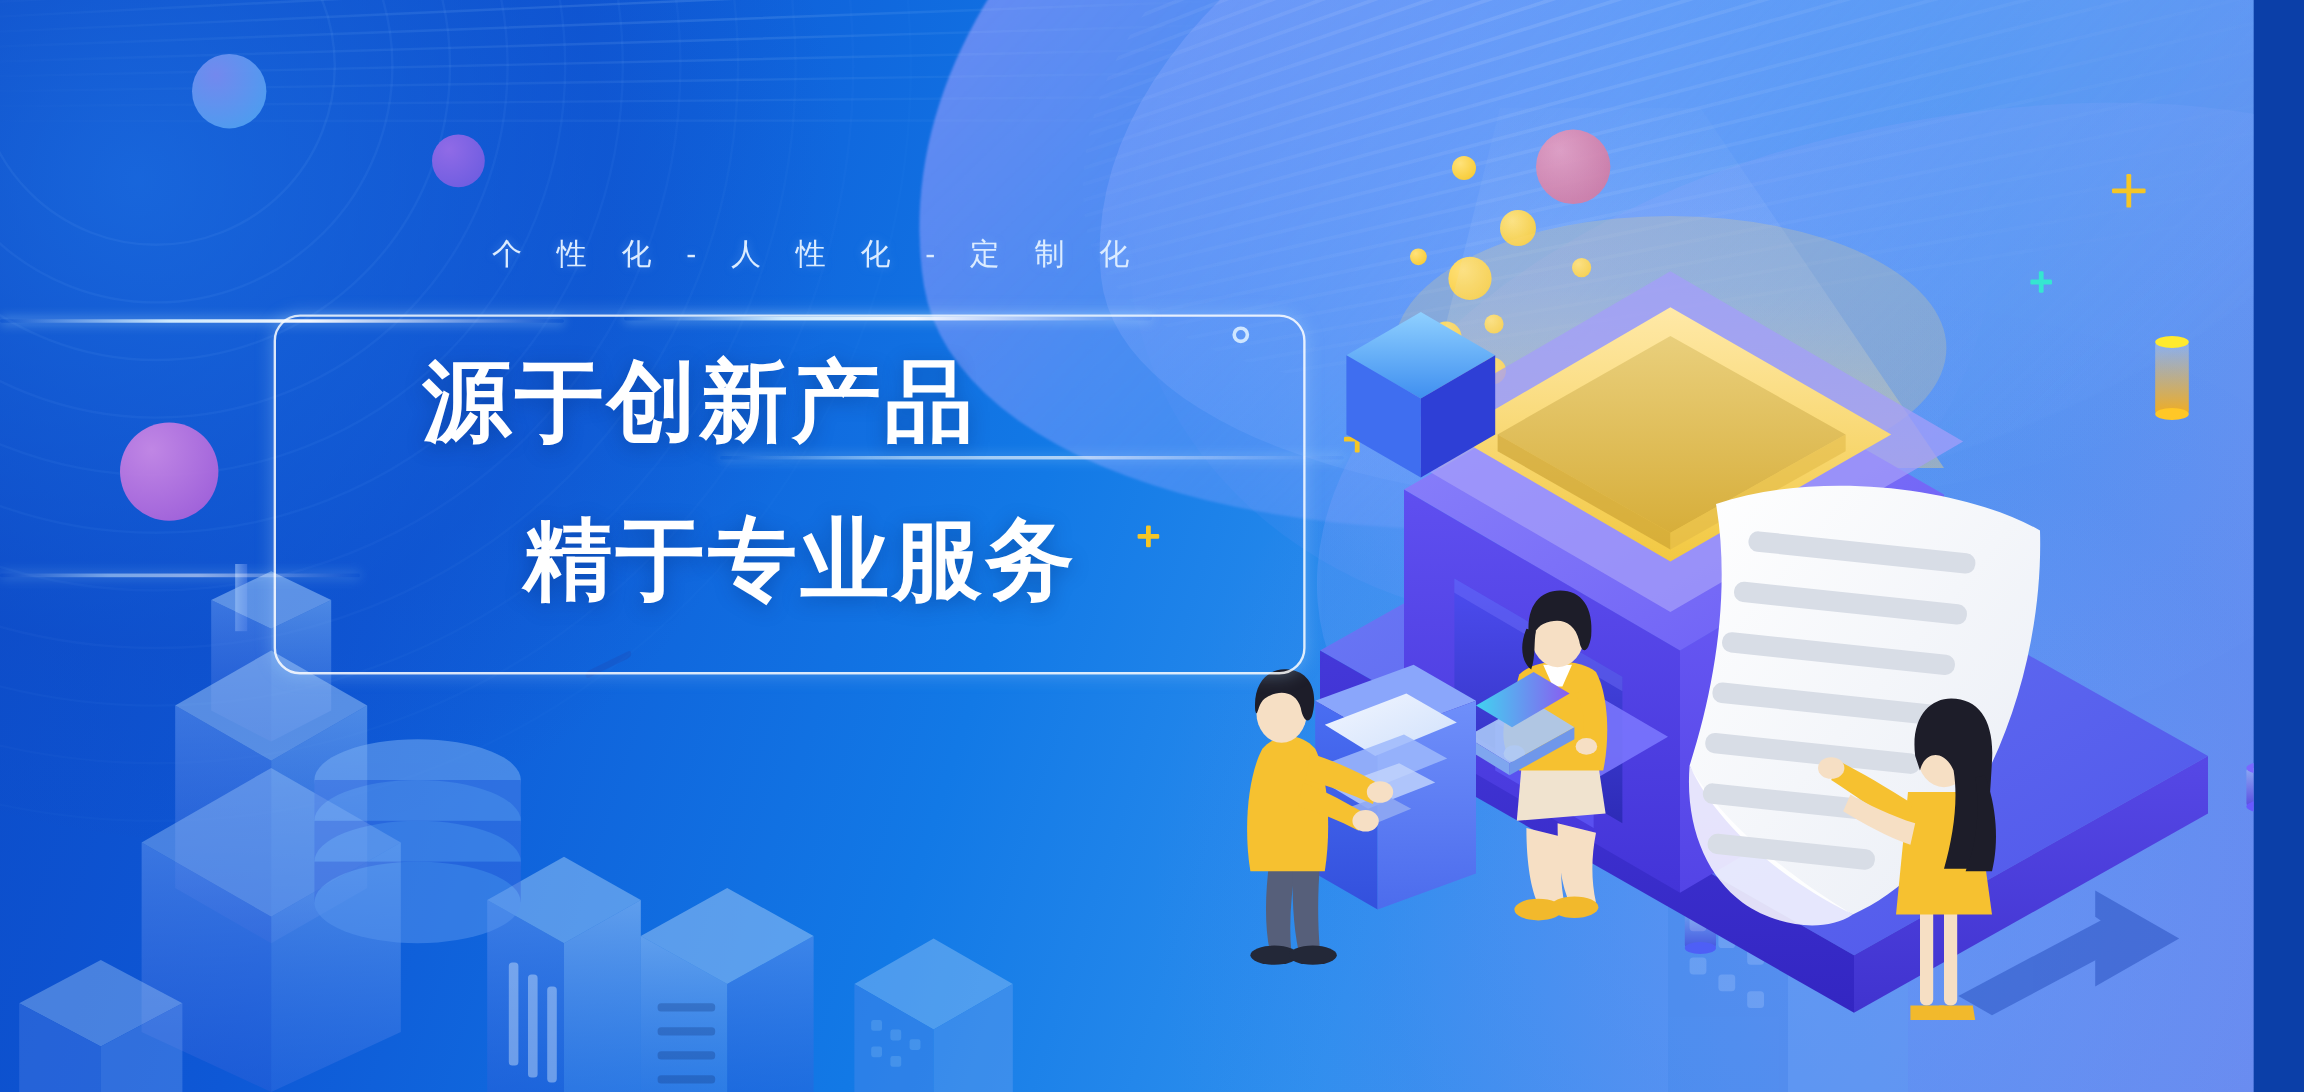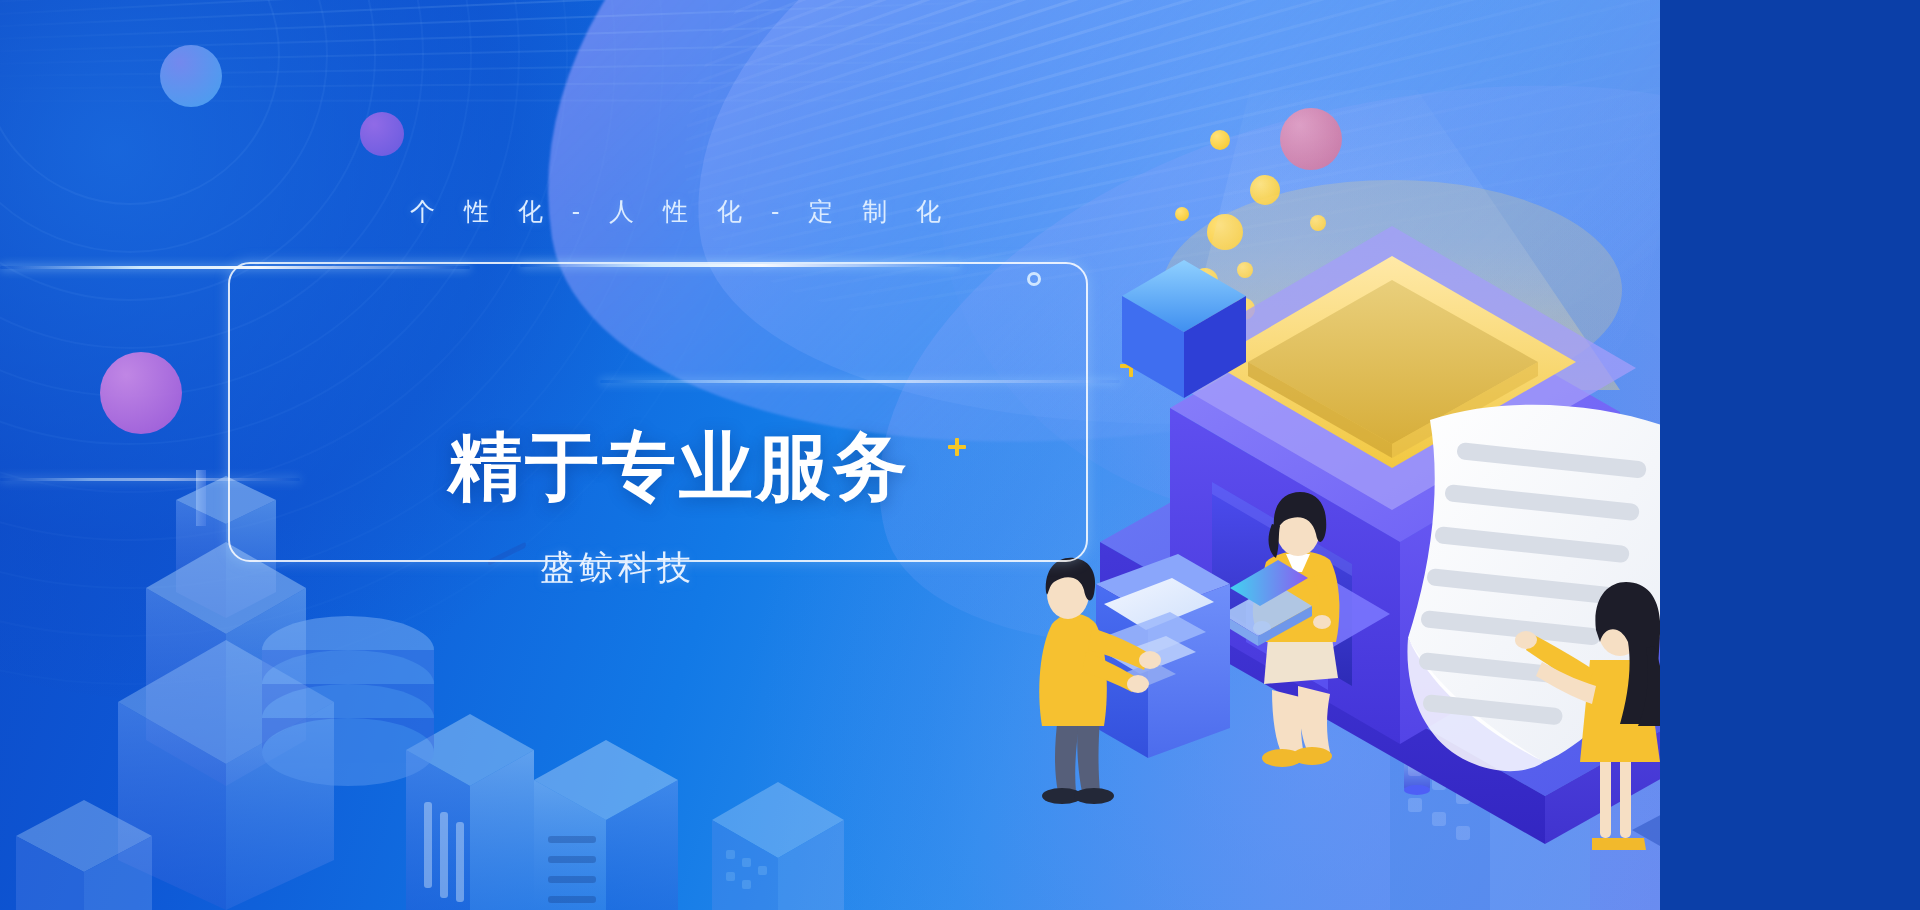--- a/index.html
+++ b/index.html
@@ -1,20 +1,20 @@
 <!DOCTYPE html>
 <html><head>
 <meta charset="utf-8">
 <style>
   html,body{margin:0;padding:0;background:#0b3fa8;}
   *{box-sizing:border-box;}
   body{font-family:"Liberation Sans","DejaVu Sans",sans-serif;}
 
   .banner{
-    position:relative;width:1660px;height:910px;overflow:hidden;
+    position:relative;width:1878px;height:910px;overflow:hidden;
     background:linear-gradient(108deg,#0b47c4 0%,#0e58d6 22%,#1279e6 46%,#2e90ee 64%,#4f92ef 80%,#6f8ef0 100%);
   }
 
   
   .bg-layer{position:absolute;inset:0;pointer-events:none;}
 
   .glow-tl{
     position:absolute;left:-380px;top:-300px;width:1100px;height:1000px;border-radius:50%;
     background:radial-gradient(circle at 45% 45%, rgba(28,110,225,.75) 0%, rgba(17,78,200,.35) 48%, rgba(13,62,178,0) 72%);
   }
@@ -108,21 +108,21 @@
     position:absolute;left:410px;top:195px;width:520px;
     color:#dcecff;font-size:25px;letter-spacing:11px;font-weight:400;white-space:nowrap;
     text-shadow:0 0 8px rgba(120,180,255,.45);
   }
 
   .head-1,.head-2{
     position:absolute;color:#ffffff;font-weight:700;font-size:74px;letter-spacing:3px;
     white-space:nowrap;text-shadow:0 3px 16px rgba(5,45,120,.40);
   }
   .head-1{left:352px;top:286px;}
-  .head-2{left:448px;top:418px;}
+  .head-2{left:436px;top:418px;}
 
   .brand{
     position:absolute;left:540px;top:545px;color:#e6f1ff;font-size:34px;letter-spacing:5px;
     font-weight:400;white-space:nowrap;text-shadow:0 0 10px rgba(120,180,255,.4);
   }
   .tagline-en{
     position:absolute;left:293px;top:608px;color:#e3eeff;font-size:27px;font-weight:700;
     letter-spacing:.6px;white-space:nowrap;opacity:.92;
   }
 
@@ -591,17 +591,17 @@
   <div class="text-wrap">
 
     <div class="frame"></div>
 
     <div class="sweep" style="left:0;top:266px;width:470px;"></div>
     <div class="sweep" style="left:520px;top:264px;width:440px;"></div>
     <div class="sweep" style="left:600px;top:380px;width:520px;opacity:.7;"></div>
     <div class="sweep" style="left:0;top:478px;width:300px;opacity:.55;"></div>
 
     <div class="kicker">个 性 化 - 人 性 化 - 定 制 化</div>
+    <div class="head-1">源于创新产品</div>
     <div class="head-2">精于专业服务</div>
-    <div class="brand">盛鲸科技</div>
   </div>
 
 </div>
 
 </body></html>

